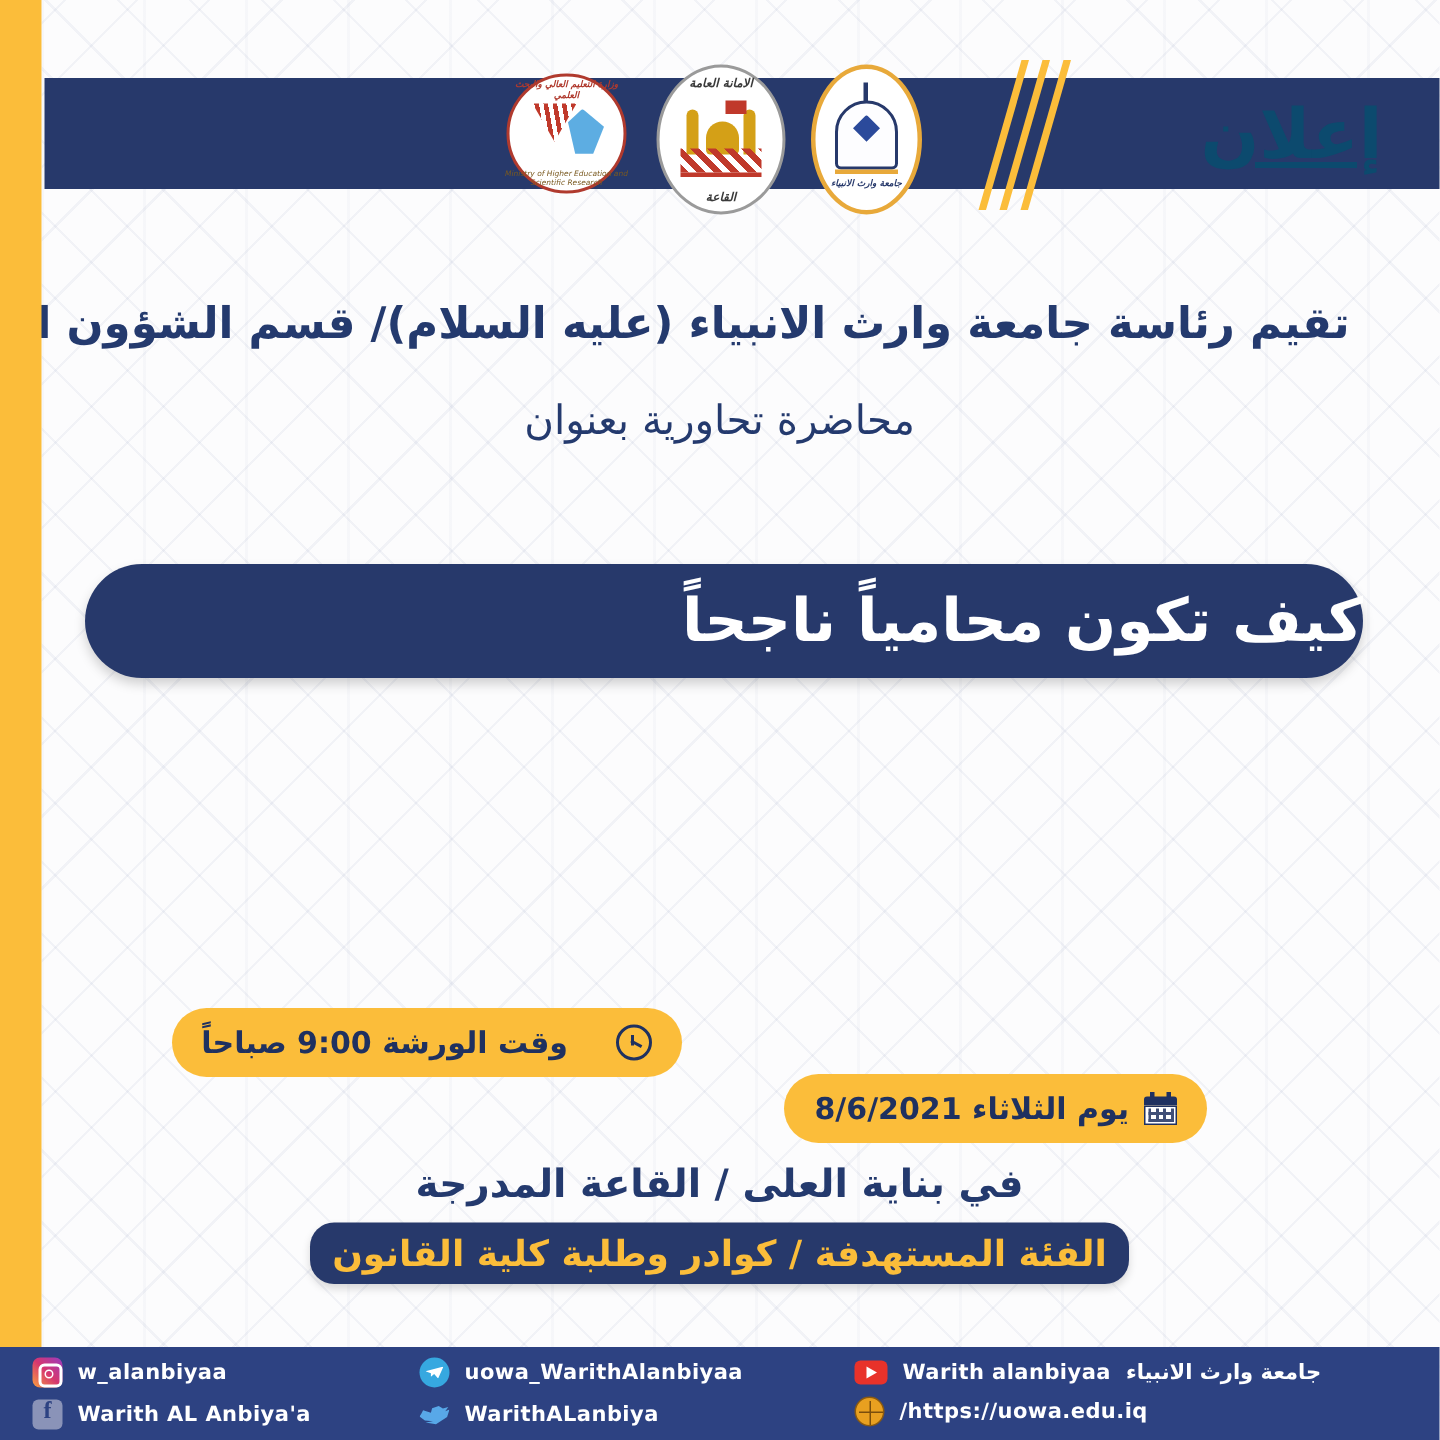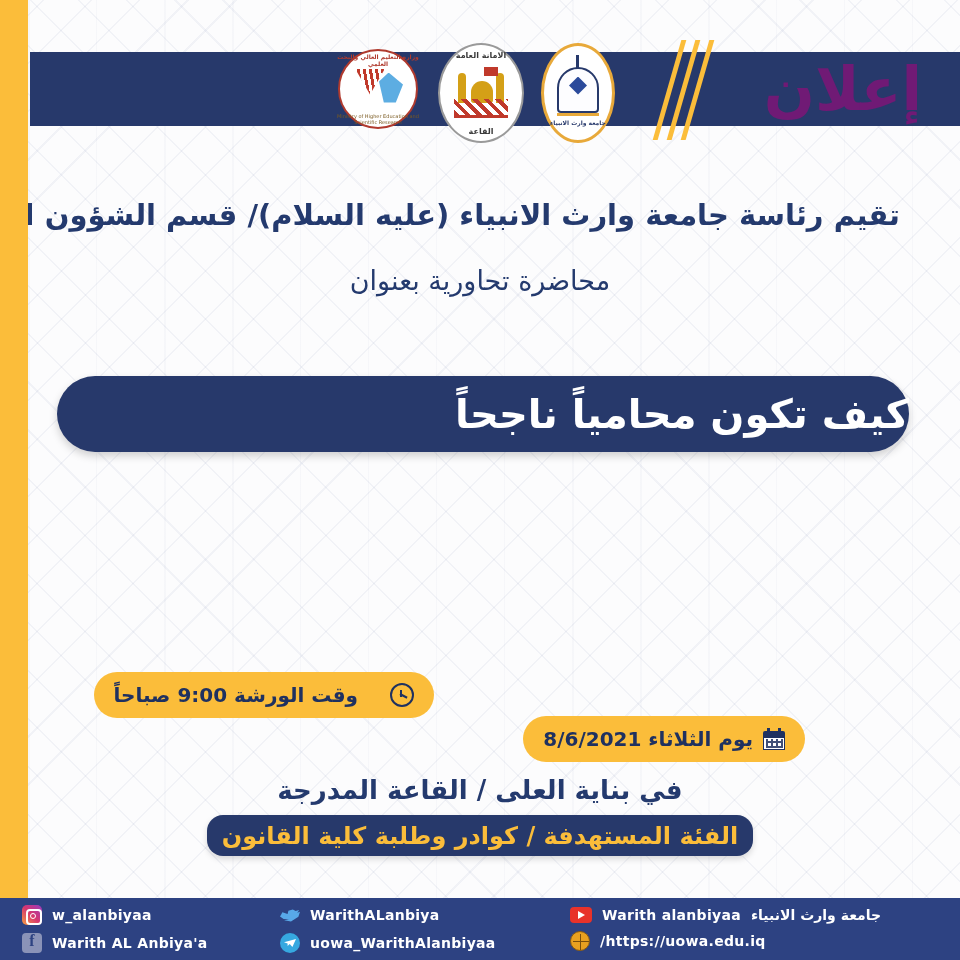--- a/index.html
+++ b/index.html
@@ -42,25 +42,26 @@
   .header-band {
     position:absolute; left:30px; top:52px;
     width:930px; height:74px;
     background:#27396b;
     z-index:2;
   }
   .header-title {
     position:absolute; right:38px; top:50px;
     width:190px; height:78px;
     display:flex; align-items:center; justify-content:flex-start;
-    color:#701a75;
-    font-size:60px; font-weight:bold;
+    color:#0c4a6e;
+    font-size:46px; font-weight:bold;
     letter-spacing:1px;
     z-index:5;
     direction:rtl;
+    text-decoration:underline;
   }
   .stripes {
     position:absolute; right:250px; top:40px;
     width:80px; height:100px;
     z-index:5;
     pointer-events:none;
   }
   .stripes i {
     position:absolute; top:0;
     width:5px; height:100px;
@@ -71,21 +72,21 @@
   .stripes i:nth-child(2){ right:24px; }
   .stripes i:nth-child(3){ right:38px; }
 
   
   .logos {
     position:absolute; left:335px; top:40px;
     width:280px; height:105px;
     display:flex; align-items:center; justify-content:space-between;
     z-index:6;
   }
-  .logo { position:relative; }
+  .logo { position:relative;font-style:italic; }
 
   .logo-uni { width:74px; height:100px; }
   .logo-uni .oval {
     position:absolute; inset:0;
     border-radius:50%;
     background:#ffffff;
     border:3px solid #e8a93a;
   }
   .logo-uni .dome {
     position:absolute; left:16px; top:24px;
@@ -236,21 +237,21 @@
   
   .pill {
     position:absolute; top:672px; height:46px;
     background:#fbbd3a;
     border-radius:23px;
     display:flex; align-items:center; gap:10px;
     padding:0 20px;
     z-index:3;
   }
   .pill-date { right:155px;margin-top:44px; }
-  .pill-time { right:526px;gap:32px; }
+  .pill-time { right:505px;gap:32px; }
   .pill span.lbl {
     color:#1f3160; font-weight:bold; font-size:20px; direction:rtl;
     white-space:nowrap;
   }
 
   .cal-icon { position:relative; width:22px; height:22px; flex:0 0 22px; }
   .cal-icon .top { position:absolute; left:0; top:3px; width:22px; height:6px; background:#1f3160; border-radius:2px 2px 0 0; }
   .cal-icon .body { position:absolute; left:0; top:9px; width:22px; height:13px; background:#ffffff; border:1.5px solid #1f3160; }
   .cal-icon .dots {
     position:absolute; left:2.5px; top:11px; width:17px; height:9px;
@@ -429,26 +430,26 @@
         <span class="ftxt">w_alanbiyaa</span>
       </div>
       <div class="frow">
         <span class="sicon fb"></span>
         <span class="ftxt">Warith AL Anbiya'a</span>
       </div>
     </div>
 
     <div class="footer-col fcol2">
       <div class="frow">
+        <span class="sicon tg"></span>
+        <span class="ftxt">uowa_WarithAlanbiyaa</span>
+      </div>
+      <div class="frow">
         <span class="sicon tw"></span>
         <span class="ftxt">WarithALanbiya</span>
-      </div>
-      <div class="frow">
-        <span class="sicon tg"></span>
-        <span class="ftxt">uowa_WarithAlanbiyaa</span>
       </div>
     </div>
 
     <div class="footer-col fcol3">
       <div class="frow">
         <span class="sicon yt"></span>
         <span class="ftxt">Warith alanbiyaa</span>
         <span class="ftxt ar">جامعة وارث الانبياء</span>
       </div>
       <div class="frow">

